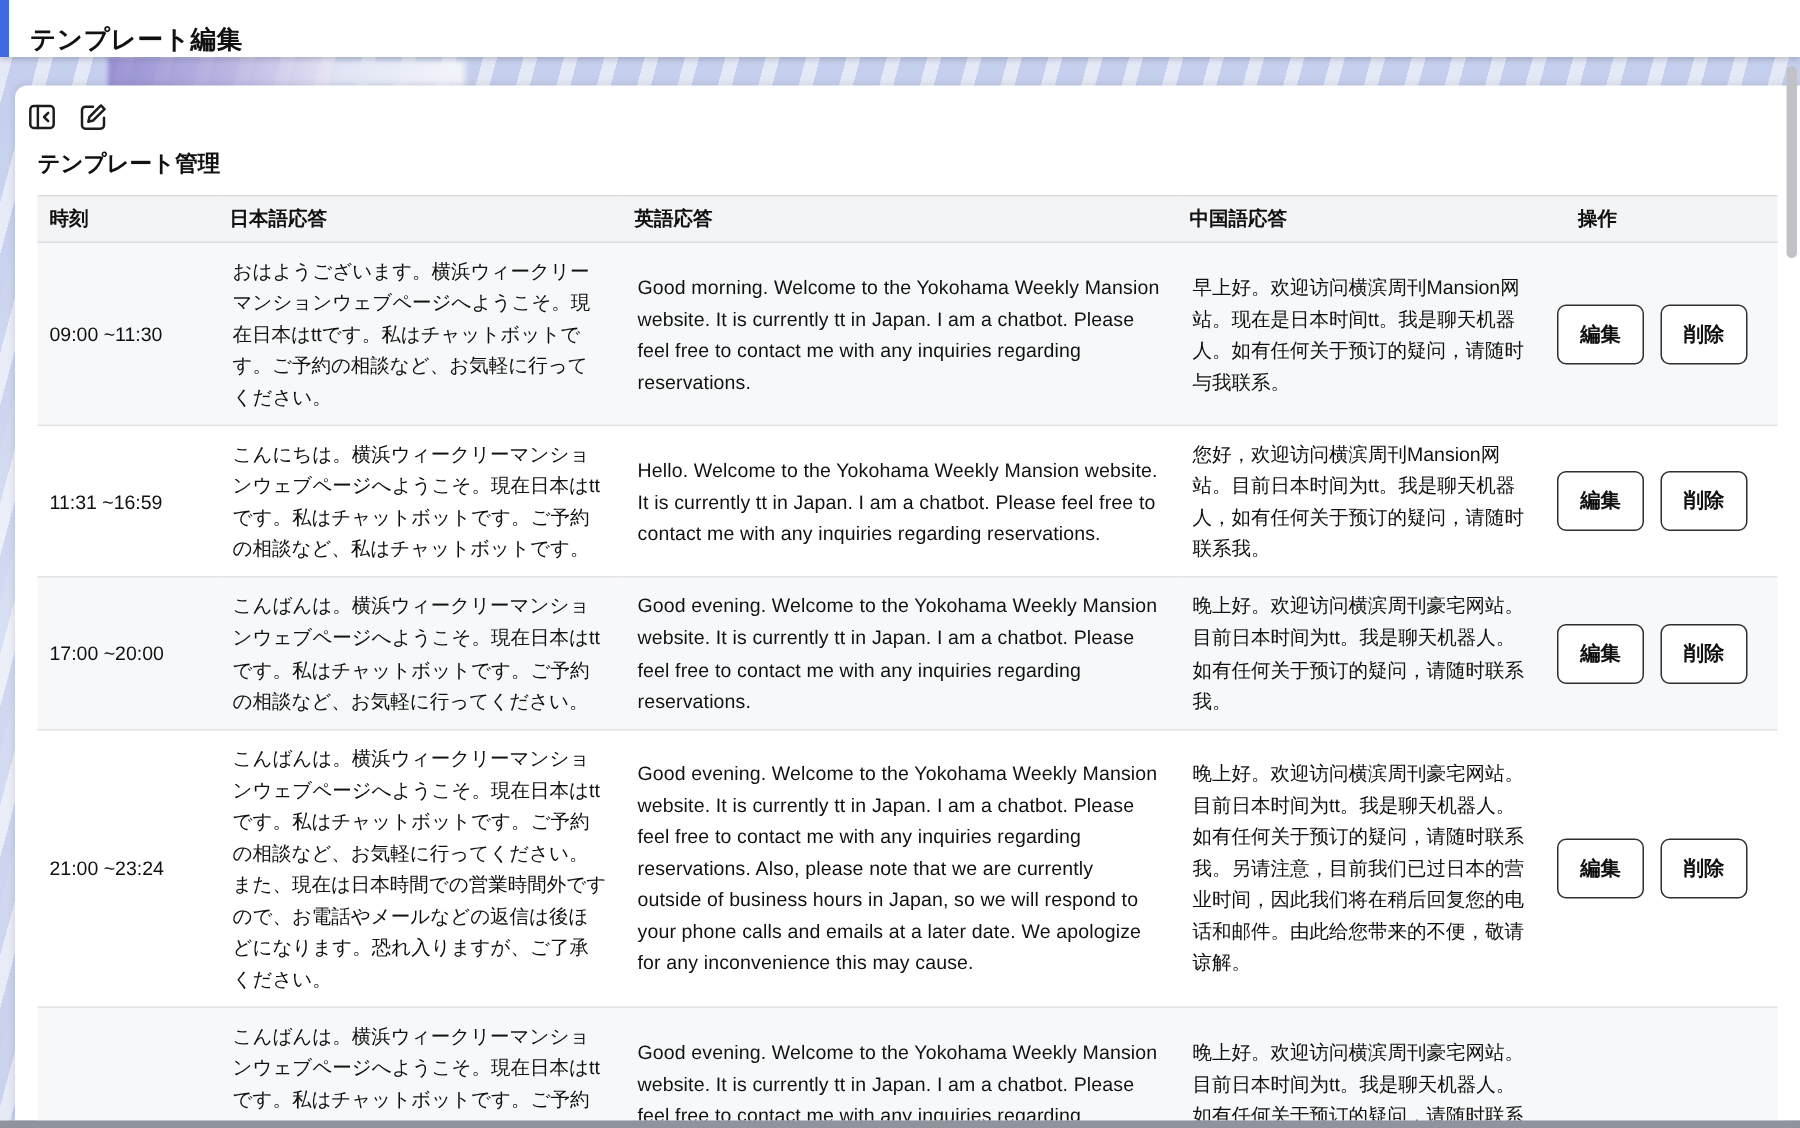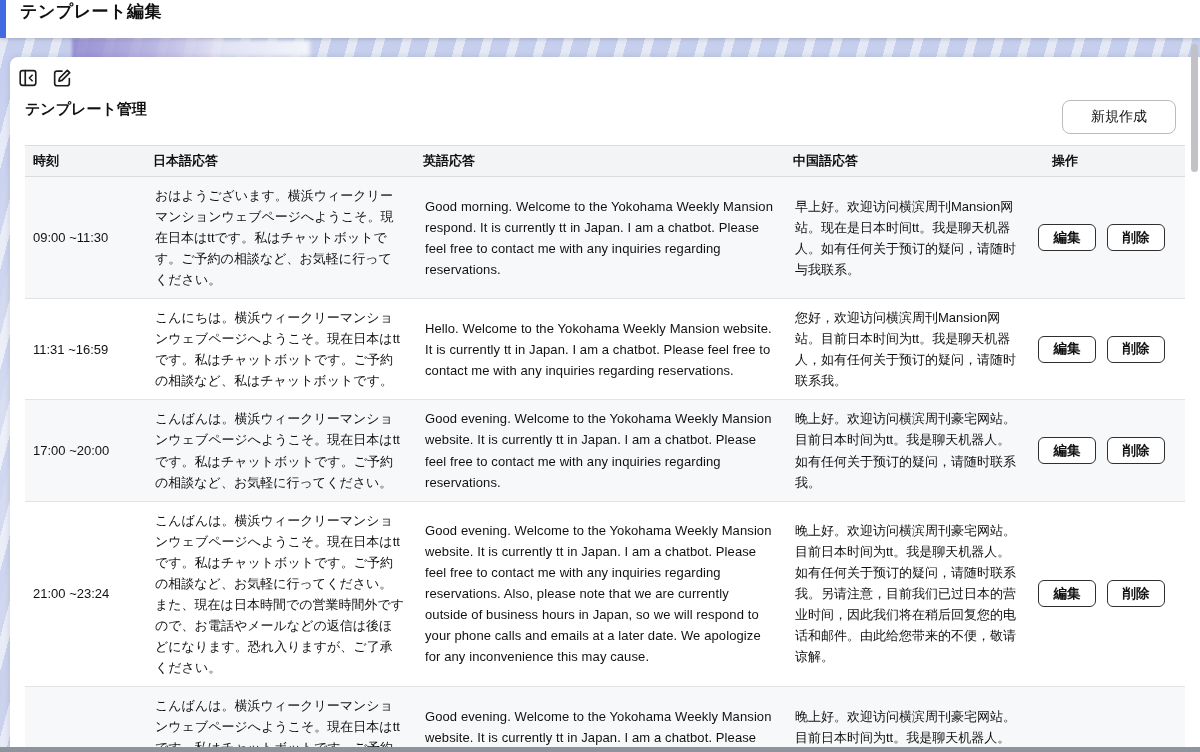--- a/index.html
+++ b/index.html
@@ -14,21 +14,21 @@
       linear-gradient(180deg,#c3cdec 0%, #d9dff2 55%, #c9d1ec 100%);
   }
   .bg-photo { position:absolute; top:38px; left:72px; width:150px; height:21px;
     background:linear-gradient(90deg,#8f86cf 0%,#b9b3e2 55%,#e9e7f6 100%);
     filter:blur(1.5px); opacity:.85; z-index:1; }
   .bg-photo2 { position:absolute; top:40px; left:220px; width:90px; height:18px;
     background:linear-gradient(90deg,#dfe3f4,#f3f5fb); filter:blur(2px); z-index:1; }
 
   
   .topbar { position:absolute; top:0; left:0; right:0; height:38px; background:#fff;
-    box-shadow:0 1px 4px rgba(0,0,0,.2); display:flex; align-items:flex-start; z-index:5; }
+    box-shadow:0 1px 4px rgba(0,0,0,.2); display:flex; align-items:flex-end; z-index:5; }
   .accent { position:absolute; left:0; top:0; width:6px; height:100%; background:var(--accent); }
   .topbar h1 { font-size:17px; font-weight:700; margin-left:20px; letter-spacing:.5px; }
 
   
   .card { position:absolute; top:57px; left:10px; right:0; bottom:5px; background:#fff;
     border-radius:8px 0 0 0; overflow:hidden; z-index:2; box-shadow:0 0 6px rgba(0,0,0,.12); }
 
   .icon-row { display:flex; gap:7px; padding:9px 0 0 4px; }
   .icon-btn { width:27px; height:27px; border:none; background:transparent; padding:1px;
     cursor:pointer; display:flex; align-items:center; justify-content:center; }
@@ -43,21 +43,21 @@
   thead th { background:#f3f4f6; border-top:1px solid #dcdcdf; border-bottom:1px solid #dcdcdf;
     font-size:13px; font-weight:700; text-align:left; padding:6px 10px 6px 8px;margin-top:40px; }
   thead th.col-ops { padding-left:22px; }
   tbody td { border-bottom:1px solid #e3e3e6; font-size:13px; line-height:1.62;
     padding:8px 10px; vertical-align:middle; }
   tbody tr:nth-child(odd) { background:#f7f8f9; }
   .cell-time { white-space:nowrap; padding-left:8px; }
   .cell-en { font-weight:500; letter-spacing:.1px; }
   .cell-ops { padding-left:8px; }
   .ops-wrap { display:flex; gap:11px; align-items:center; }
-  .act-btn { min-width:58px; height:27px; background:#fff; border:1.5px solid #2f2f31;
+  .act-btn { min-width:58px; height:40px; background:#fff; border:1.5px solid #2f2f31;
     border-radius:6px; font-size:13.5px; font-weight:700; font-family:inherit;
     cursor:pointer; padding:0 13px; color:#111; }
 
   .scrollbar { position:absolute; top:40px; right:1px; width:8px; bottom:10px; z-index:6; }
   .scroll-thumb { width:7px; height:128px; margin-top:4px; background:#c2c2c6; border-radius:4px; }
 
   .bottom-bar { position:absolute; left:0; right:0; bottom:0; height:5px; background:#8f949c; z-index:4; }
 </style>
 </head>
 <body>
@@ -87,21 +87,20 @@
         <svg viewBox="0 0 24 24" width="22" height="22" fill="none" stroke="#1c1c1e" stroke-width="1.8" stroke-linecap="round" stroke-linejoin="round">
           <path d="M20 12.5V18a2.5 2.5 0 0 1-2.5 2.5h-11A2.5 2.5 0 0 1 4 18V7a2.5 2.5 0 0 1 2.5-2.5H12"></path>
           <path d="M17.8 3.6l2.6 2.6L12 14.6l-3.4.8.8-3.4z"></path>
         </svg>
       </span>
     </button>
   </div>
 
   <div class="section-head">
     <h2>テンプレート管理</h2>
-    <button class="new-btn" type="button">新規作成</button>
   </div>
 
   <table>
     <colgroup>
       <col style="width:120px">
         <col style="width:270px">
         <col style="width:370px">
         <col style="width:245px">
         <col style="width:155px">
     </colgroup>
@@ -111,21 +110,21 @@
         <th class="col-ja">日本語応答</th>
         <th class="col-en">英語応答</th>
         <th class="col-zh">中国語応答</th>
         <th class="col-ops">操作</th>
       </tr>
     </thead>
     <tbody>
         <tr class="table-row">
     <td class="cell-time">09:00 ~11:30</td>
     <td class="cell-ja">おはようございます。横浜ウィークリーマンションウェブページへようこそ。現在日本はttです。私はチャットボットです。ご予約の相談など、お気軽に行ってください。</td>
-    <td class="cell-en">Good morning. Welcome to the Yokohama Weekly Mansion respond. It is currently tt in Japan. I am a chatbot. Please feel free to contact me with any inquiries regarding reservations.</td>
+    <td class="cell-en">Good morning. Welcome to the Yokohama Weekly Mansion website. It is currently tt in Japan. I am a chatbot. Please feel free to contact me with any inquiries regarding reservations.</td>
     <td class="cell-zh">早上好。欢迎访问横滨周刊Mansion网站。现在是日本时间tt。我是聊天机器人。如有任何关于预订的疑问，请随时与我联系。</td>
     <td class="cell-ops">
       <div class="ops-wrap">
         <button class="act-btn" type="button">編集</button>
         <button class="act-btn" type="button">削除</button>
       </div>
     </td>
   </tr>
         <tr class="table-row">
     <td class="cell-time">11:31 ~16:59</td>

